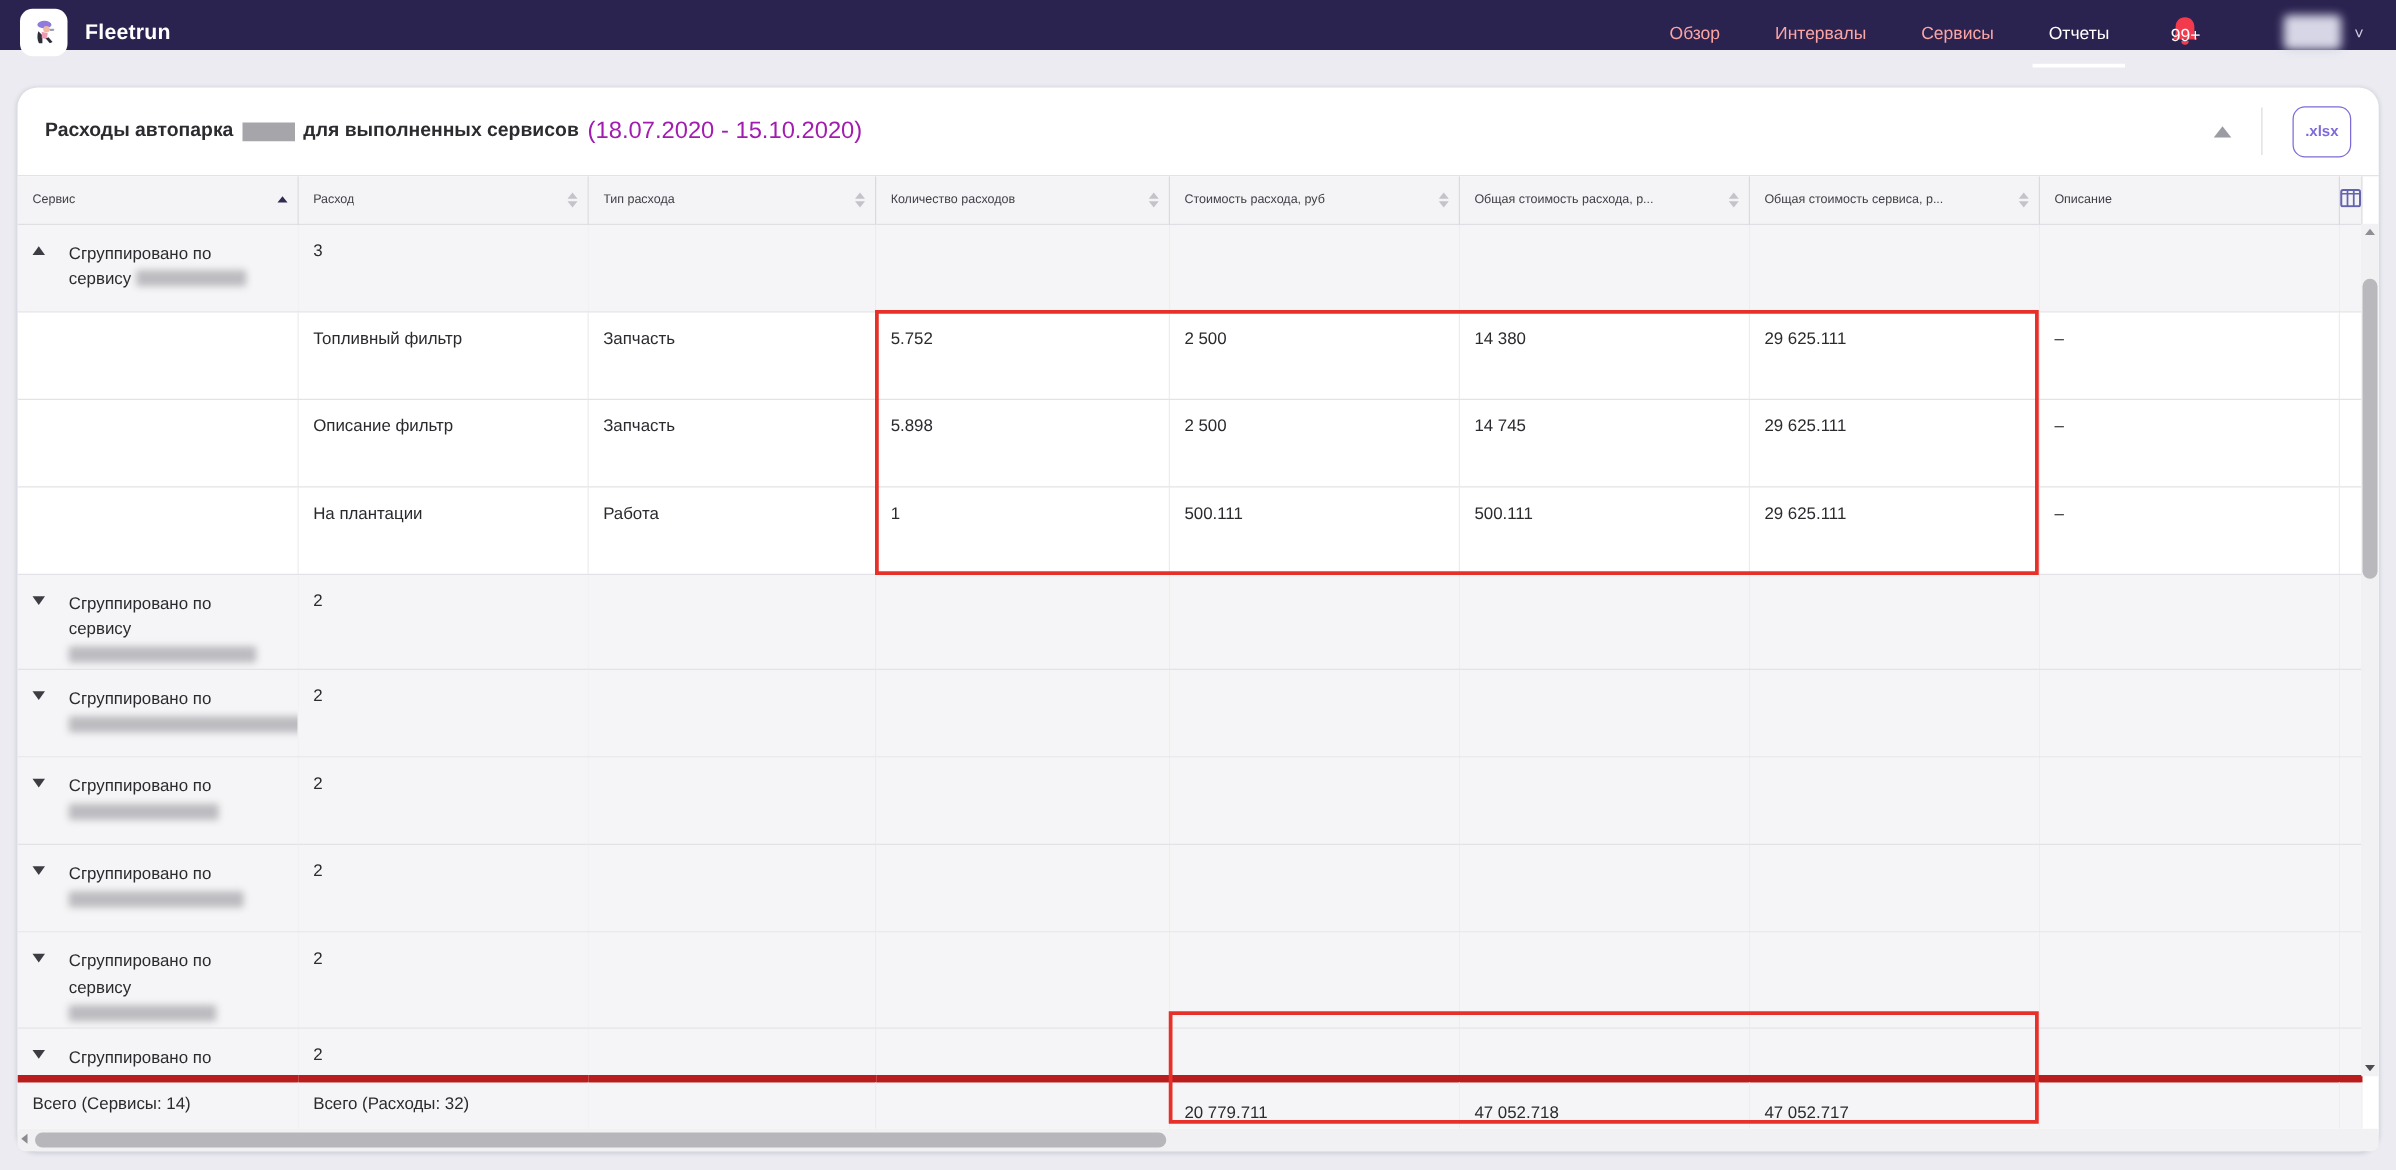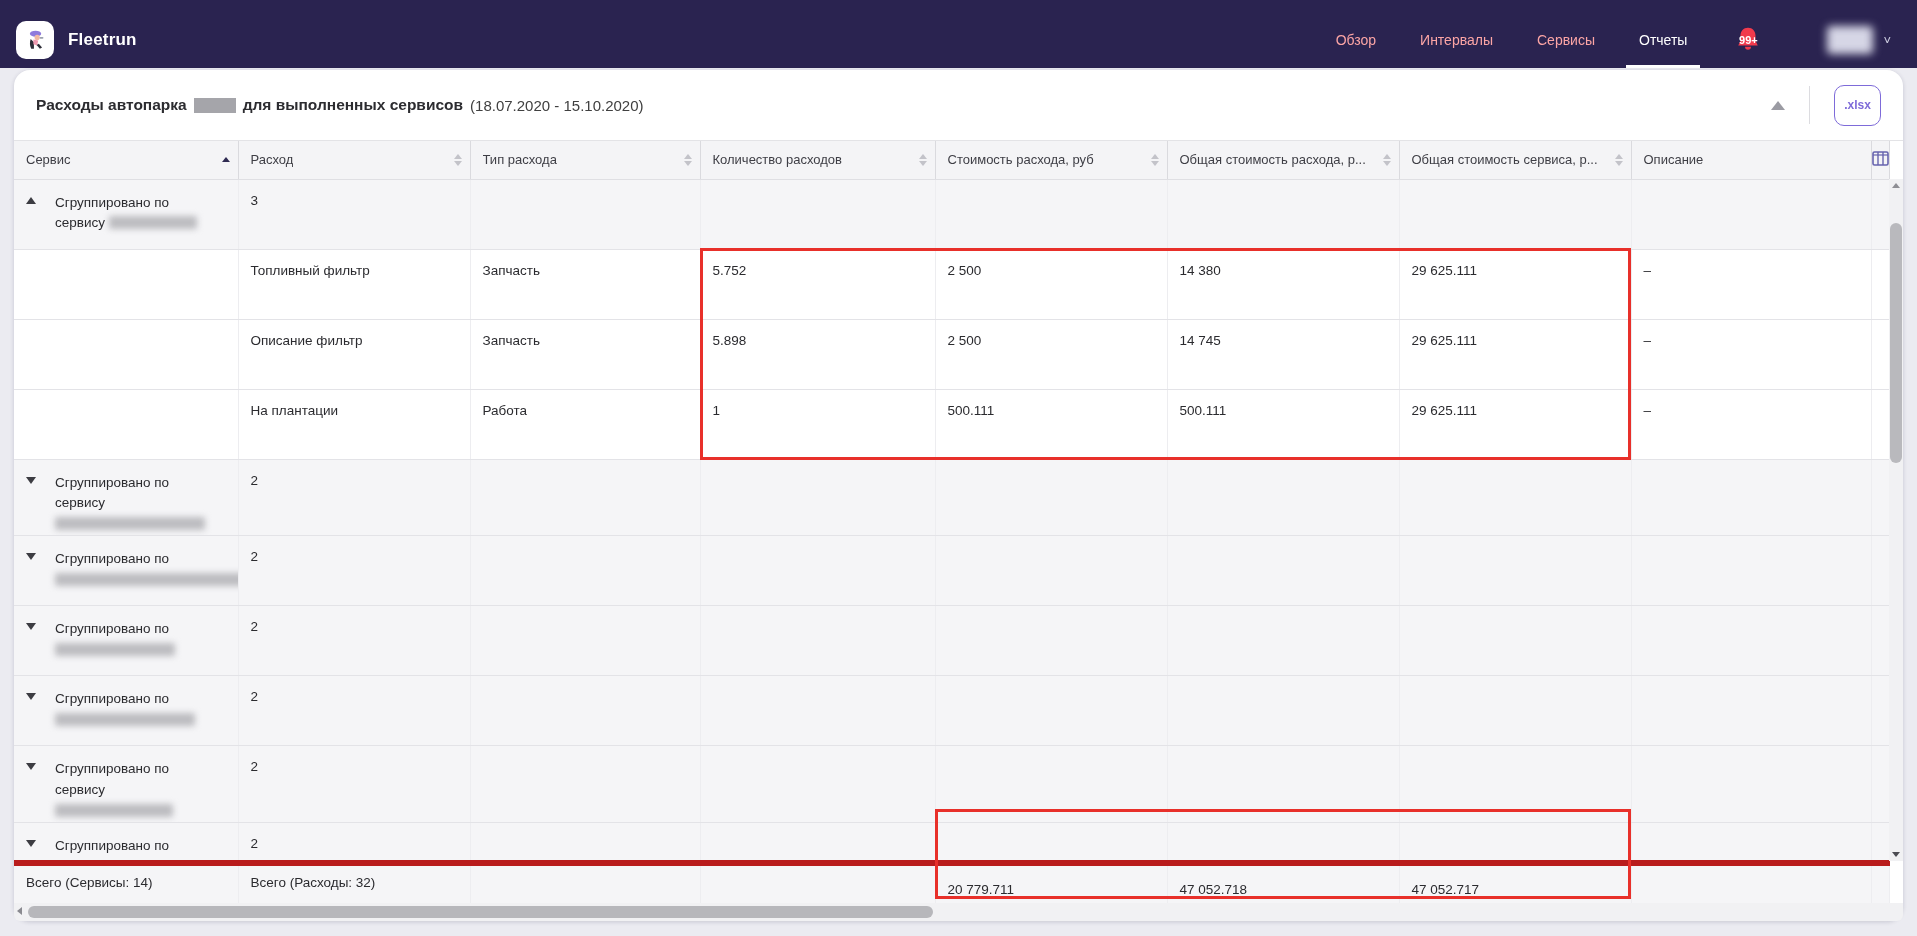--- a/index.html
+++ b/index.html
@@ -1,51 +1,51 @@
 <!DOCTYPE html>
 <html style="--nav-bg: #2a2350; --accent: #7e6bd9; --hl: #e8302a; --badge: #f23a4c;"><head>
 <meta charset="utf-8">
 <style>
   *{margin:0;padding:0;box-sizing:border-box;font-family:"Liberation Sans",sans-serif}
   html,body{width:1917px;height:936px;overflow:hidden}
   body{background:#ebebf1;position:relative}
 
   
-  .topnav{height:68px;background:var(--nav-bg,#2a2350);display:flex;align-items:center;padding:12px 26px 0 16px}
+  .topnav{height:40px;background:var(--nav-bg,#2a2350);display:flex;align-items:center;padding:12px 26px 0 16px}
   .logo{width:38px;height:38px;background:#fff;border-radius:10px;display:flex;align-items:center;justify-content:center;margin-right:14px;flex:none;cursor:pointer}
   .brand-name{color:#fff;font-size:17px;font-weight:bold;letter-spacing:.2px}
   .mainnav{display:flex;margin-left:auto;height:56px;align-items:stretch}
   .nav-item{color:#fca5a5;font-size:14px;padding:0 22px;display:flex;align-items:center;position:relative;cursor:pointer;white-space:nowrap}
   .nav-item.active{color:#fff}
   .nav-item.active::after{content:"";position:absolute;left:9px;right:9px;bottom:0;height:3px;background:#fff}
   .bell{margin-left:24px;position:relative;cursor:pointer;display:flex;align-items:center}
-  .badge-txt{position:absolute;top:9px;left:50%;transform:translateX(-50%);font-size:11px;font-weight:bold;color:#fff;pointer-events:none}
+  .badge-txt{position:absolute;top:9px;left:50%;transform:translateX(-50%);font-size:14px;font-weight:normal;color:#fff;pointer-events:none}
   .user{margin-left:64px;display:flex;align-items:center;gap:10px;cursor:pointer}
   .chev{color:#cfcfe2;font-size:13px;line-height:1}
 
   
   .blur{display:inline-block;height:13px;border-radius:2px;background:#bcbcc0;filter:blur(3px);vertical-align:-2px}
   .user-blur{width:46px;height:28px;background:#d6d6e6;border-radius:4px;filter:blur(4px)}
   .title-blur{width:42px;height:15px;background:#a5a5aa;vertical-align:-2px}
 
   
   .card{position:absolute;left:14px;top:70px;width:1889px;height:851px;background:#fff;border-radius:16px;box-shadow:0 1px 4px rgba(40,40,70,.18)}
   .card-head{height:70px;display:flex;align-items:center;padding:0 22px}
   .title-wrap{font-size:15.5px;color:#2c2c30;font-weight:bold;display:flex;align-items:center;gap:7px;white-space:nowrap}
-  .t-date{color:#404040;font-weight:normal;font-size:15px}
+  .t-date{color:#a21caf;font-weight:normal;font-size:19px}
   .head-actions{margin-left:auto;display:flex;align-items:center;gap:24px}
   .collapse-tri{width:0;height:0;border-left:7px solid transparent;border-right:7px solid transparent;border-bottom:9px solid #9b9ba3;cursor:pointer}
   .vdiv{width:1px;height:38px;background:#dcdce0}
   .xlsx{width:47px;height:41px;border:1.7px solid var(--accent,#7e6bd9);border-radius:10px;background:#fff;color:var(--accent,#7e6bd9);font-size:12px;font-weight:bold;cursor:pointer}
 
   
   .table-area{position:relative;height:763px;border-top:1px solid #e3e3e6;overflow:hidden}
   table{border-collapse:collapse;table-layout:fixed;width:1875px}
   th,td{vertical-align:top;text-align:left;overflow:hidden}
-  thead th{height:38px;background:#f4f4f6;font-weight:normal;font-size:13px;color:#3e3e45;border-right:1px solid #dadade;border-bottom:1px solid #dfdfe3;padding:0 8px 0 12px;vertical-align:middle;cursor:pointer;white-space:nowrap}
+  thead th{height:38px;background:#f4f4f6;font-weight:normal;font-size:10px;color:#3e3e45;border-right:1px solid #dadade;border-bottom:1px solid #dfdfe3;padding:0 8px 0 12px;vertical-align:middle;cursor:pointer;white-space:nowrap}
   thead th.icon-col{padding:0;text-align:center;cursor:pointer}
   .th-in{display:flex;align-items:center;justify-content:space-between;gap:4px}
   .th-in span:first-child{overflow:hidden;text-overflow:ellipsis}
   .sort{display:inline-flex;flex-direction:column;gap:2px;flex:none}
   .tri{width:0;height:0;border-left:4px solid transparent;border-right:4px solid transparent}
   .tri.up{border-bottom:5px solid #c3c3c9}
   .tri.dn{border-top:5px solid #c3c3c9}
   .tri.up.dark{border-bottom-color:#2f2b52}
   td{font-size:13.5px;color:#2b2b2f;padding:13px 12px 0 12px;border-right:1px solid #ededf0;border-bottom:1px solid #e3e3e7;background:#fff}
   tr.h70 td{height:70px}

